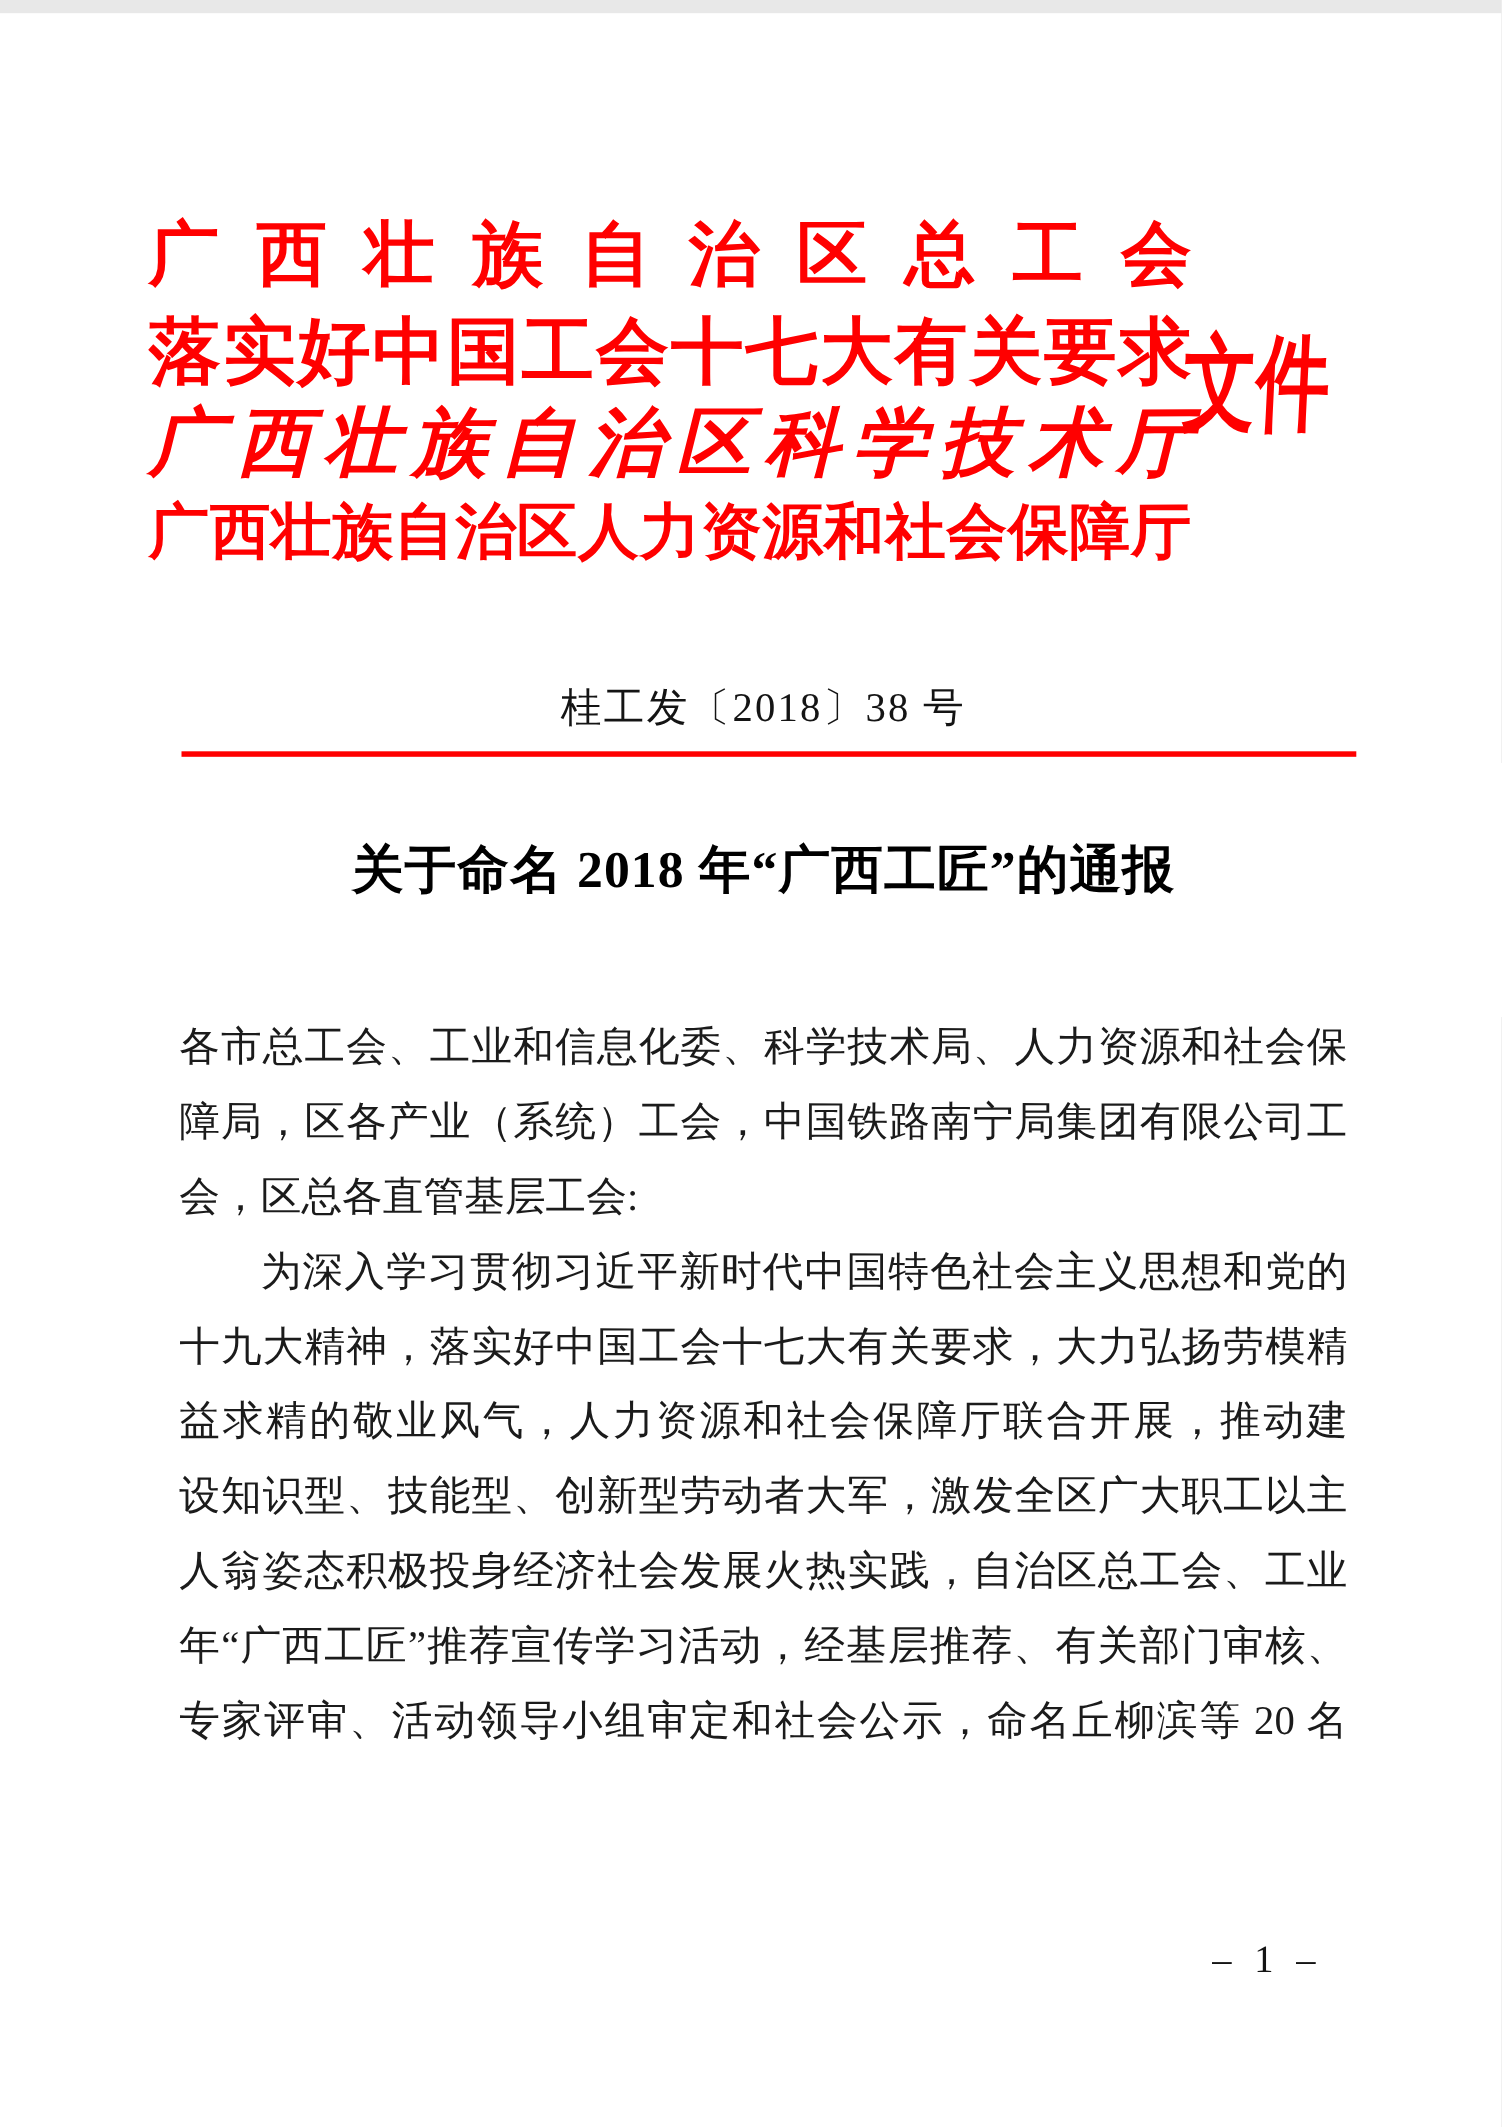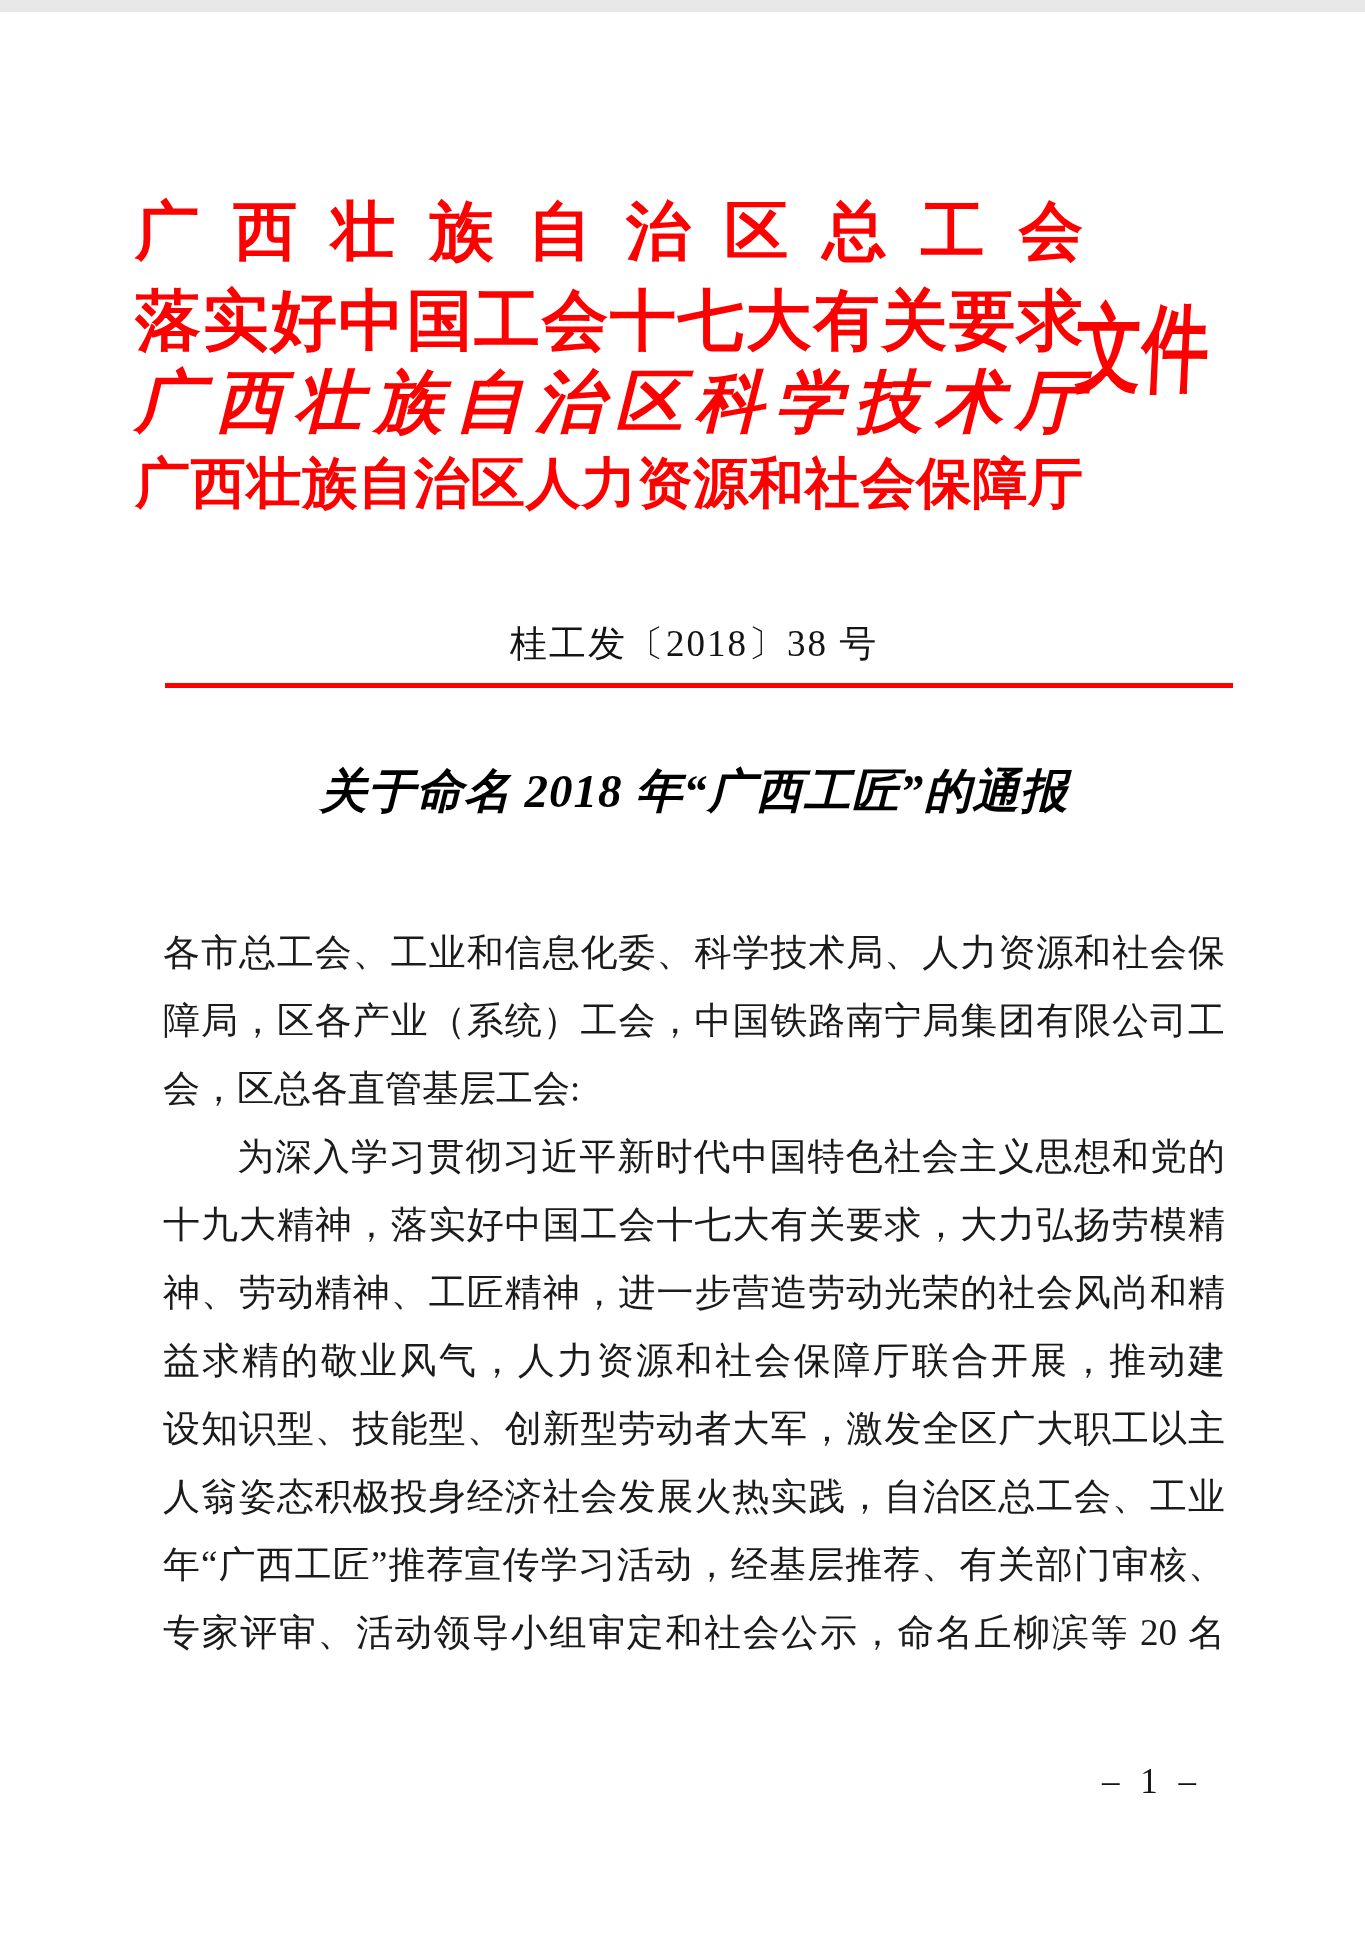--- a/index.html
+++ b/index.html
@@ -80,21 +80,20 @@
     left: 163px;
     width: 1062px;
     top: 752px;
     font-size: 47px;
     font-weight: bold;
     color: #000000;
     text-align: center;
     line-height: 1.15;
     letter-spacing: 1px;
     white-space: nowrap;
-    font-style: italic;
   }
 
   
   .body-text {
     position: absolute;
     left: 163px;
     width: 1062px;
     top: 907px;
     font-size: 37px;
     color: #1b1b1b;
@@ -144,21 +143,20 @@
   <div class="red-divider"></div>
 
   <div class="doc-title">关于命名 2018 年“广西工匠”的通报</div>
 
   <div class="body-text">
     <div class="body-line">各市总工会、工业和信息化委、科学技术局、人力资源和社会保</div>
     <div class="body-line">障局，区各产业（系统）工会，中国铁路南宁局集团有限公司工</div>
     <div class="body-line align-left">会，区总各直管基层工会:</div>
     <div class="body-line indent">为深入学习贯彻习近平新时代中国特色社会主义思想和党的</div>
     <div class="body-line">十九大精神，落实好中国工会十七大有关要求，大力弘扬劳模精</div>
-    <div class="body-line">神、劳动精神、工匠精神，进一步营造劳动光荣的社会风尚和精</div>
     <div class="body-line">益求精的敬业风气，人力资源和社会保障厅联合开展，推动建</div>
     <div class="body-line">设知识型、技能型、创新型劳动者大军，激发全区广大职工以主</div>
     <div class="body-line">人翁姿态积极投身经济社会发展火热实践，自治区总工会、工业</div>
     <div class="body-line">年“广西工匠”推荐宣传学习活动，经基层推荐、有关部门审核、</div>
     <div class="body-line">专家评审、活动领导小组审定和社会公示，命名丘柳滨等 20 名</div>
   </div>
 
   <div class="page-number">– 1 –</div>
 
 </div>

